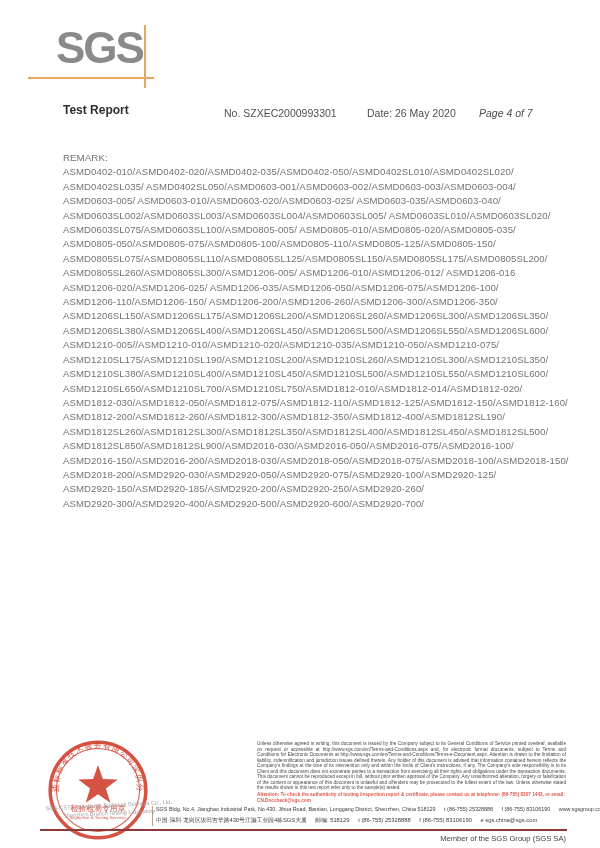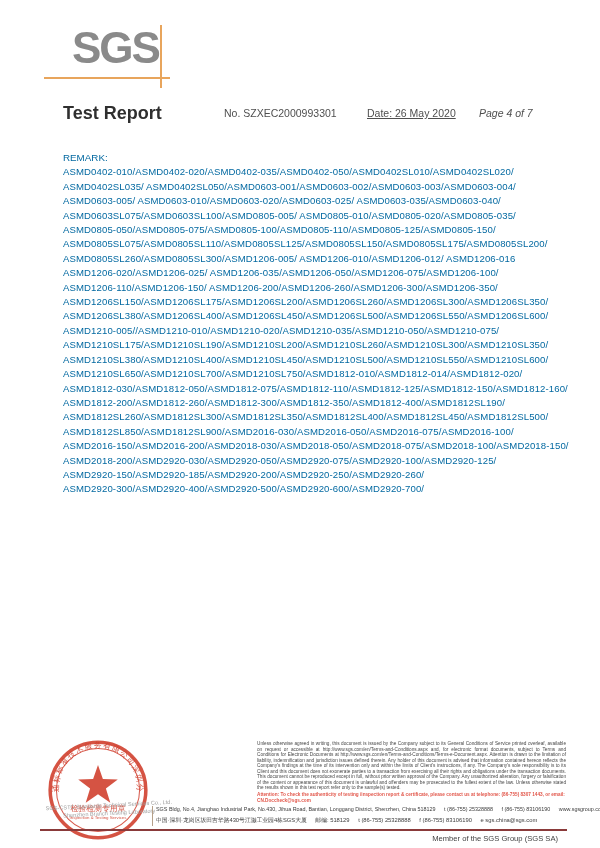--- a/index.html
+++ b/index.html
@@ -1,34 +1,34 @@
 <!DOCTYPE html>
 <html><head>
 <meta charset="utf-8">
 <style>
   html,body{margin:0;padding:0;background:#e8e8e8;}
   .page{
     position:relative;width:600px;height:848px;background:#ffffff;
     font-family:"Liberation Sans", sans-serif;overflow:hidden;margin:0 auto;
   }
   
-  .logo{position:absolute;left:44px;top:24px;width:140px;height:70px;text-align:right;}
+  .logo{position:absolute;left:28px;top:24px;width:140px;height:70px;text-align:right;}
   .logo-text{
     position:absolute;left:28px;top:2px;font-size:44px;font-weight:700;
     color:#8a8a8a;letter-spacing:-2px;line-height:1;
   }
   .logo-hline{position:absolute;left:0;top:53px;width:126px;height:2px;background:#e8a55c;}
   .logo-vline{position:absolute;left:116px;top:1px;width:2px;height:63px;background:#e8a55c;}
   
-  .hdr-title{position:absolute;left:63px;top:103px;font-size:18px;font-weight:700;color:#2f2f2f;}
+  .hdr-title{position:absolute;left:63px;top:103px;font-size:12px;font-weight:700;color:#2f2f2f;}
   .hdr-no{position:absolute;left:224px;top:107px;font-size:10.5px;color:#4f4f4f;}
-  .hdr-date{position:absolute;left:367px;top:107px;font-size:10.5px;color:#4f4f4f;text-decoration:underline;}
+  .hdr-date{position:absolute;left:367px;top:107px;font-size:10.5px;color:#4f4f4f;}
   .hdr-page{position:absolute;left:479px;top:107px;font-size:10.5px;color:#4f4f4f;font-style:italic;}
   
-  .remark{position:absolute;left:63px;top:151px;width:500px;color:#0369a1;}
+  .remark{position:absolute;left:63px;top:151px;width:500px;color:#737373;}
   .remark-label{font-size:9.8px;line-height:14.4px;}
   .rline{font-size:9.6px;line-height:14.4px;white-space:nowrap;letter-spacing:0.1px;}
   
   .stamp{position:absolute;left:46px;top:738px;width:104px;height:104px;}
   .company-block{
     position:absolute;left:34px;top:802px;width:150px;text-align:center;
     color:#a0a0a0;font-size:5.6px;line-height:7.5px;transform:rotate(-3deg);
   }
   .disclaimer{
     position:absolute;left:257px;top:741px;width:309px;
@@ -36,21 +36,21 @@
   }
   .attention{
     position:absolute;left:257px;top:792px;width:309px;
     font-size:4.7px;line-height:5.55px;color:#e2574b;font-weight:700;
   }
   .addr-divider{position:absolute;left:152px;top:806px;width:1px;height:20px;background:#b5a089;}
   .addr-en{position:absolute;left:156px;top:806px;width:412px;font-size:5.4px;color:#3c3c3c;white-space:nowrap;}
   .addr-cn{position:absolute;left:156px;top:816px;width:412px;font-size:5.8px;color:#3c3c3c;white-space:nowrap;}
   .addr-en span,.addr-cn span{margin-right:7px;}
   .footer-rule{position:absolute;left:40px;top:829px;width:527px;height:1.5px;background:#8a3a3a;}
-  .member{position:absolute;left:292px;top:834px;width:266px;text-align:right;font-size:7.6px;color:#3f3f3f;}
+  .member{position:absolute;left:300px;top:834px;width:266px;text-align:right;font-size:7.6px;color:#3f3f3f;}
 </style>
 </head>
 <body>
 
 <div class="page">
 
   <div class="logo">
     <div class="logo-hline"></div>
     <div class="logo-vline"></div>
     <div class="logo-text">SGS</div>
@@ -61,20 +61,21 @@
   <div class="hdr-date">Date: 26 May 2020</div>
   <div class="hdr-page">Page 4 of 7</div>
 
   <div class="remark">
     <div class="remark-label">REMARK:</div>
     <div>
 
     <div class="rline">ASMD0402-010/ASMD0402-020/ASMD0402-035/ASMD0402-050/ASMD0402SL010/ASMD0402SL020/</div>
         <div class="rline">ASMD0402SL035/ ASMD0402SL050/ASMD0603-001/ASMD0603-002/ASMD0603-003/ASMD0603-004/</div>
         <div class="rline">ASMD0603-005/ ASMD0603-010/ASMD0603-020/ASMD0603-025/ ASMD0603-035/ASMD0603-040/</div>
+        <div class="rline">ASMD0603SL002/ASMD0603SL003/ASMD0603SL004/ASMD0603SL005/ ASMD0603SL010/ASMD0603SL020/</div>
         <div class="rline">ASMD0603SL075/ASMD0603SL100/ASMD0805-005/ ASMD0805-010/ASMD0805-020/ASMD0805-035/</div>
         <div class="rline">ASMD0805-050/ASMD0805-075/ASMD0805-100/ASMD0805-110/ASMD0805-125/ASMD0805-150/</div>
         <div class="rline">ASMD0805SL075/ASMD0805SL110/ASMD0805SL125/ASMD0805SL150/ASMD0805SL175/ASMD0805SL200/</div>
         <div class="rline">ASMD0805SL260/ASMD0805SL300/ASMD1206-005/ ASMD1206-010/ASMD1206-012/ ASMD1206-016</div>
         <div class="rline">ASMD1206-020/ASMD1206-025/ ASMD1206-035/ASMD1206-050/ASMD1206-075/ASMD1206-100/</div>
         <div class="rline">ASMD1206-110/ASMD1206-150/ ASMD1206-200/ASMD1206-260/ASMD1206-300/ASMD1206-350/</div>
         <div class="rline">ASMD1206SL150/ASMD1206SL175/ASMD1206SL200/ASMD1206SL260/ASMD1206SL300/ASMD1206SL350/</div>
         <div class="rline">ASMD1206SL380/ASMD1206SL400/ASMD1206SL450/ASMD1206SL500/ASMD1206SL550/ASMD1206SL600/</div>
         <div class="rline">ASMD1210-005//ASMD1210-010/ASMD1210-020/ASMD1210-035/ASMD1210-050/ASMD1210-075/</div>
         <div class="rline">ASMD1210SL175/ASMD1210SL190/ASMD1210SL200/ASMD1210SL260/ASMD1210SL300/ASMD1210SL350/</div>

